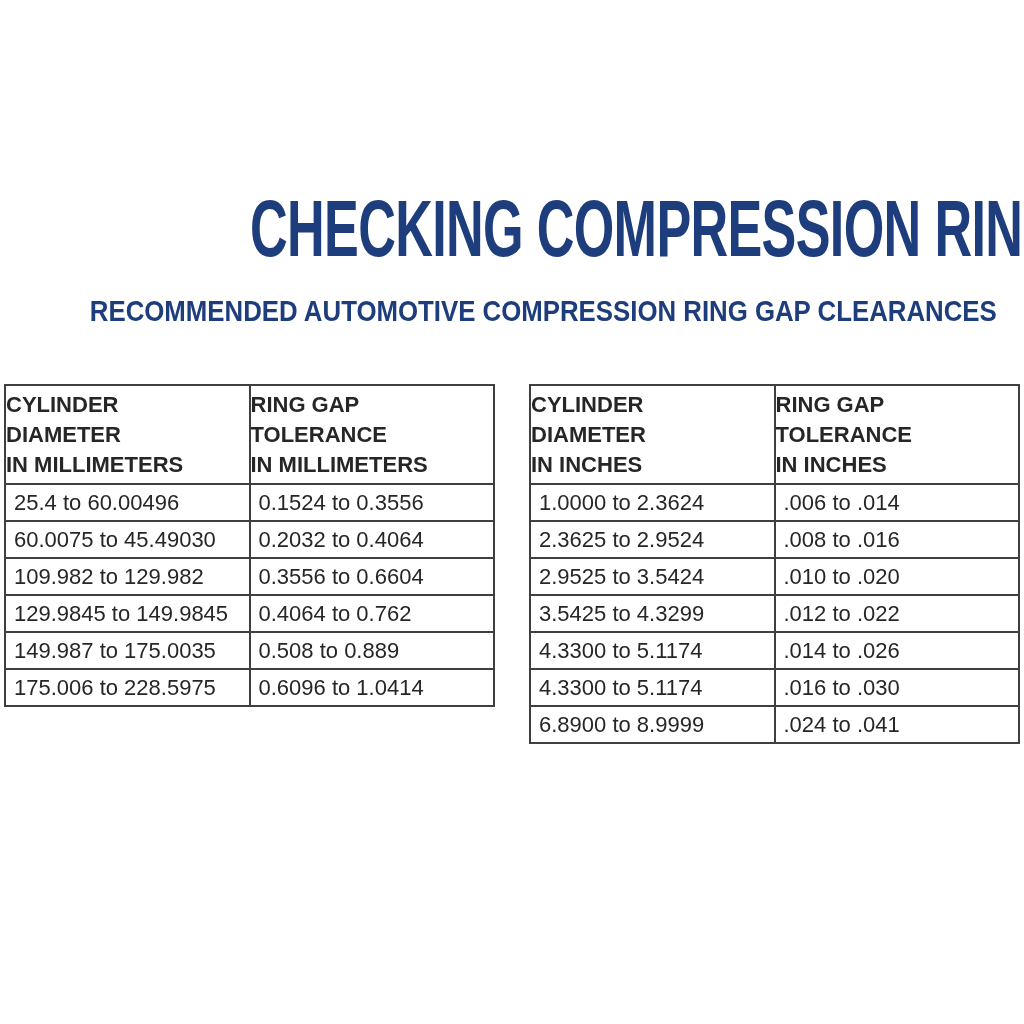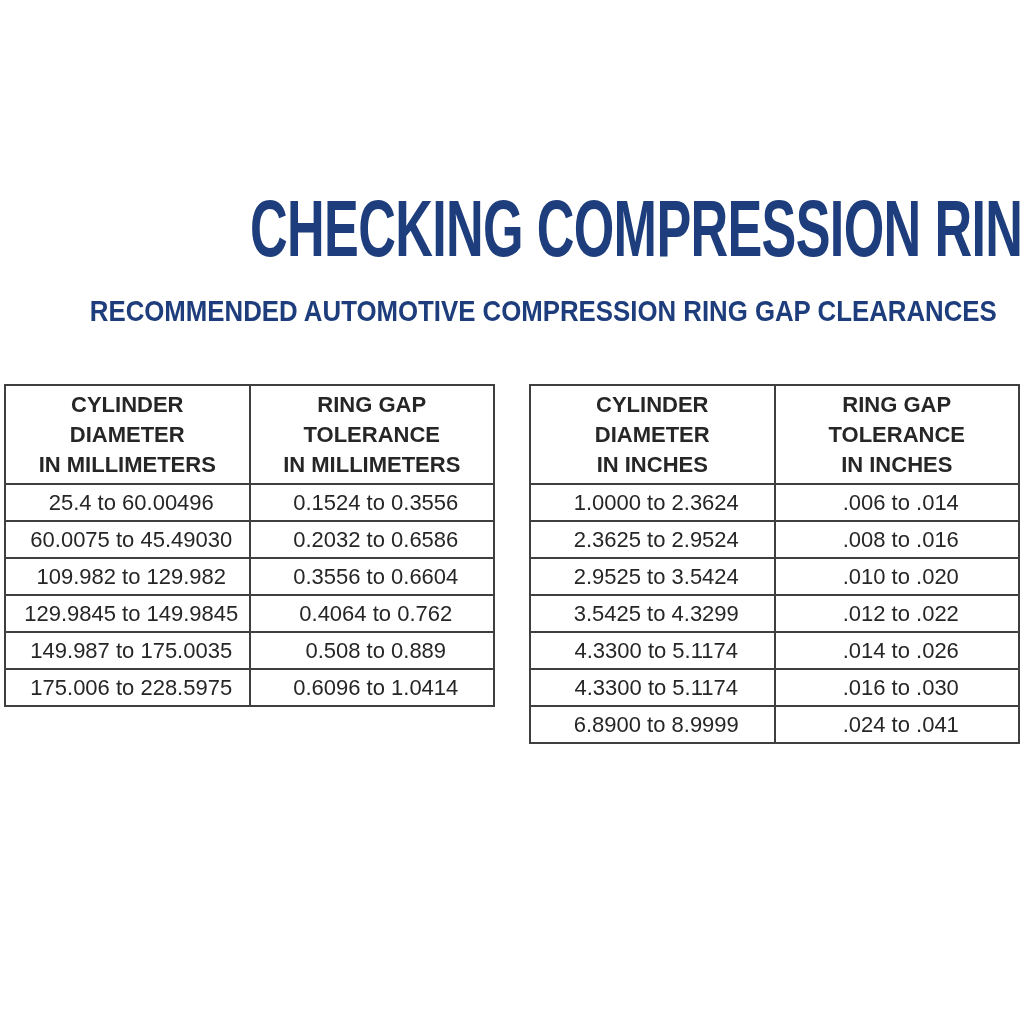--- a/index.html
+++ b/index.html
@@ -57,21 +57,21 @@
     top: 384px;
     width: 491px;
     border-collapse: collapse;
     table-layout: fixed;
     background: #ffffff;
   }
   table.gap-table.left { left: 4px; }
   table.gap-table.right { left: 529px; }
   .gap-table th, .gap-table td {
     border: 2px solid #3f3f3f;
-    text-align: center;
+    text-align: left;
     vertical-align: middle;
     color: #262626;
     width: 50%;
   }
   .gap-table th {
     height: 99px;
     font-size: 22px;
     font-weight: bold;
     line-height: 30px;
     white-space: pre-line;
@@ -103,21 +103,21 @@
 IN MILLIMETERS</th>
       </tr>
     </thead>
     <tbody>
       <tr>
         <td>25.4 to 60.00496</td>
         <td>0.1524 to 0.3556</td>
       </tr>
       <tr>
         <td>60.0075 to 45.49030</td>
-        <td>0.2032 to 0.6586</td>
+        <td>0.2032 to 0.4064</td>
       </tr>
       <tr>
         <td>109.982 to 129.982</td>
         <td>0.3556 to 0.6604</td>
       </tr>
       <tr>
         <td>129.9845 to 149.9845</td>
         <td>0.4064 to 0.762</td>
       </tr>
       <tr>

